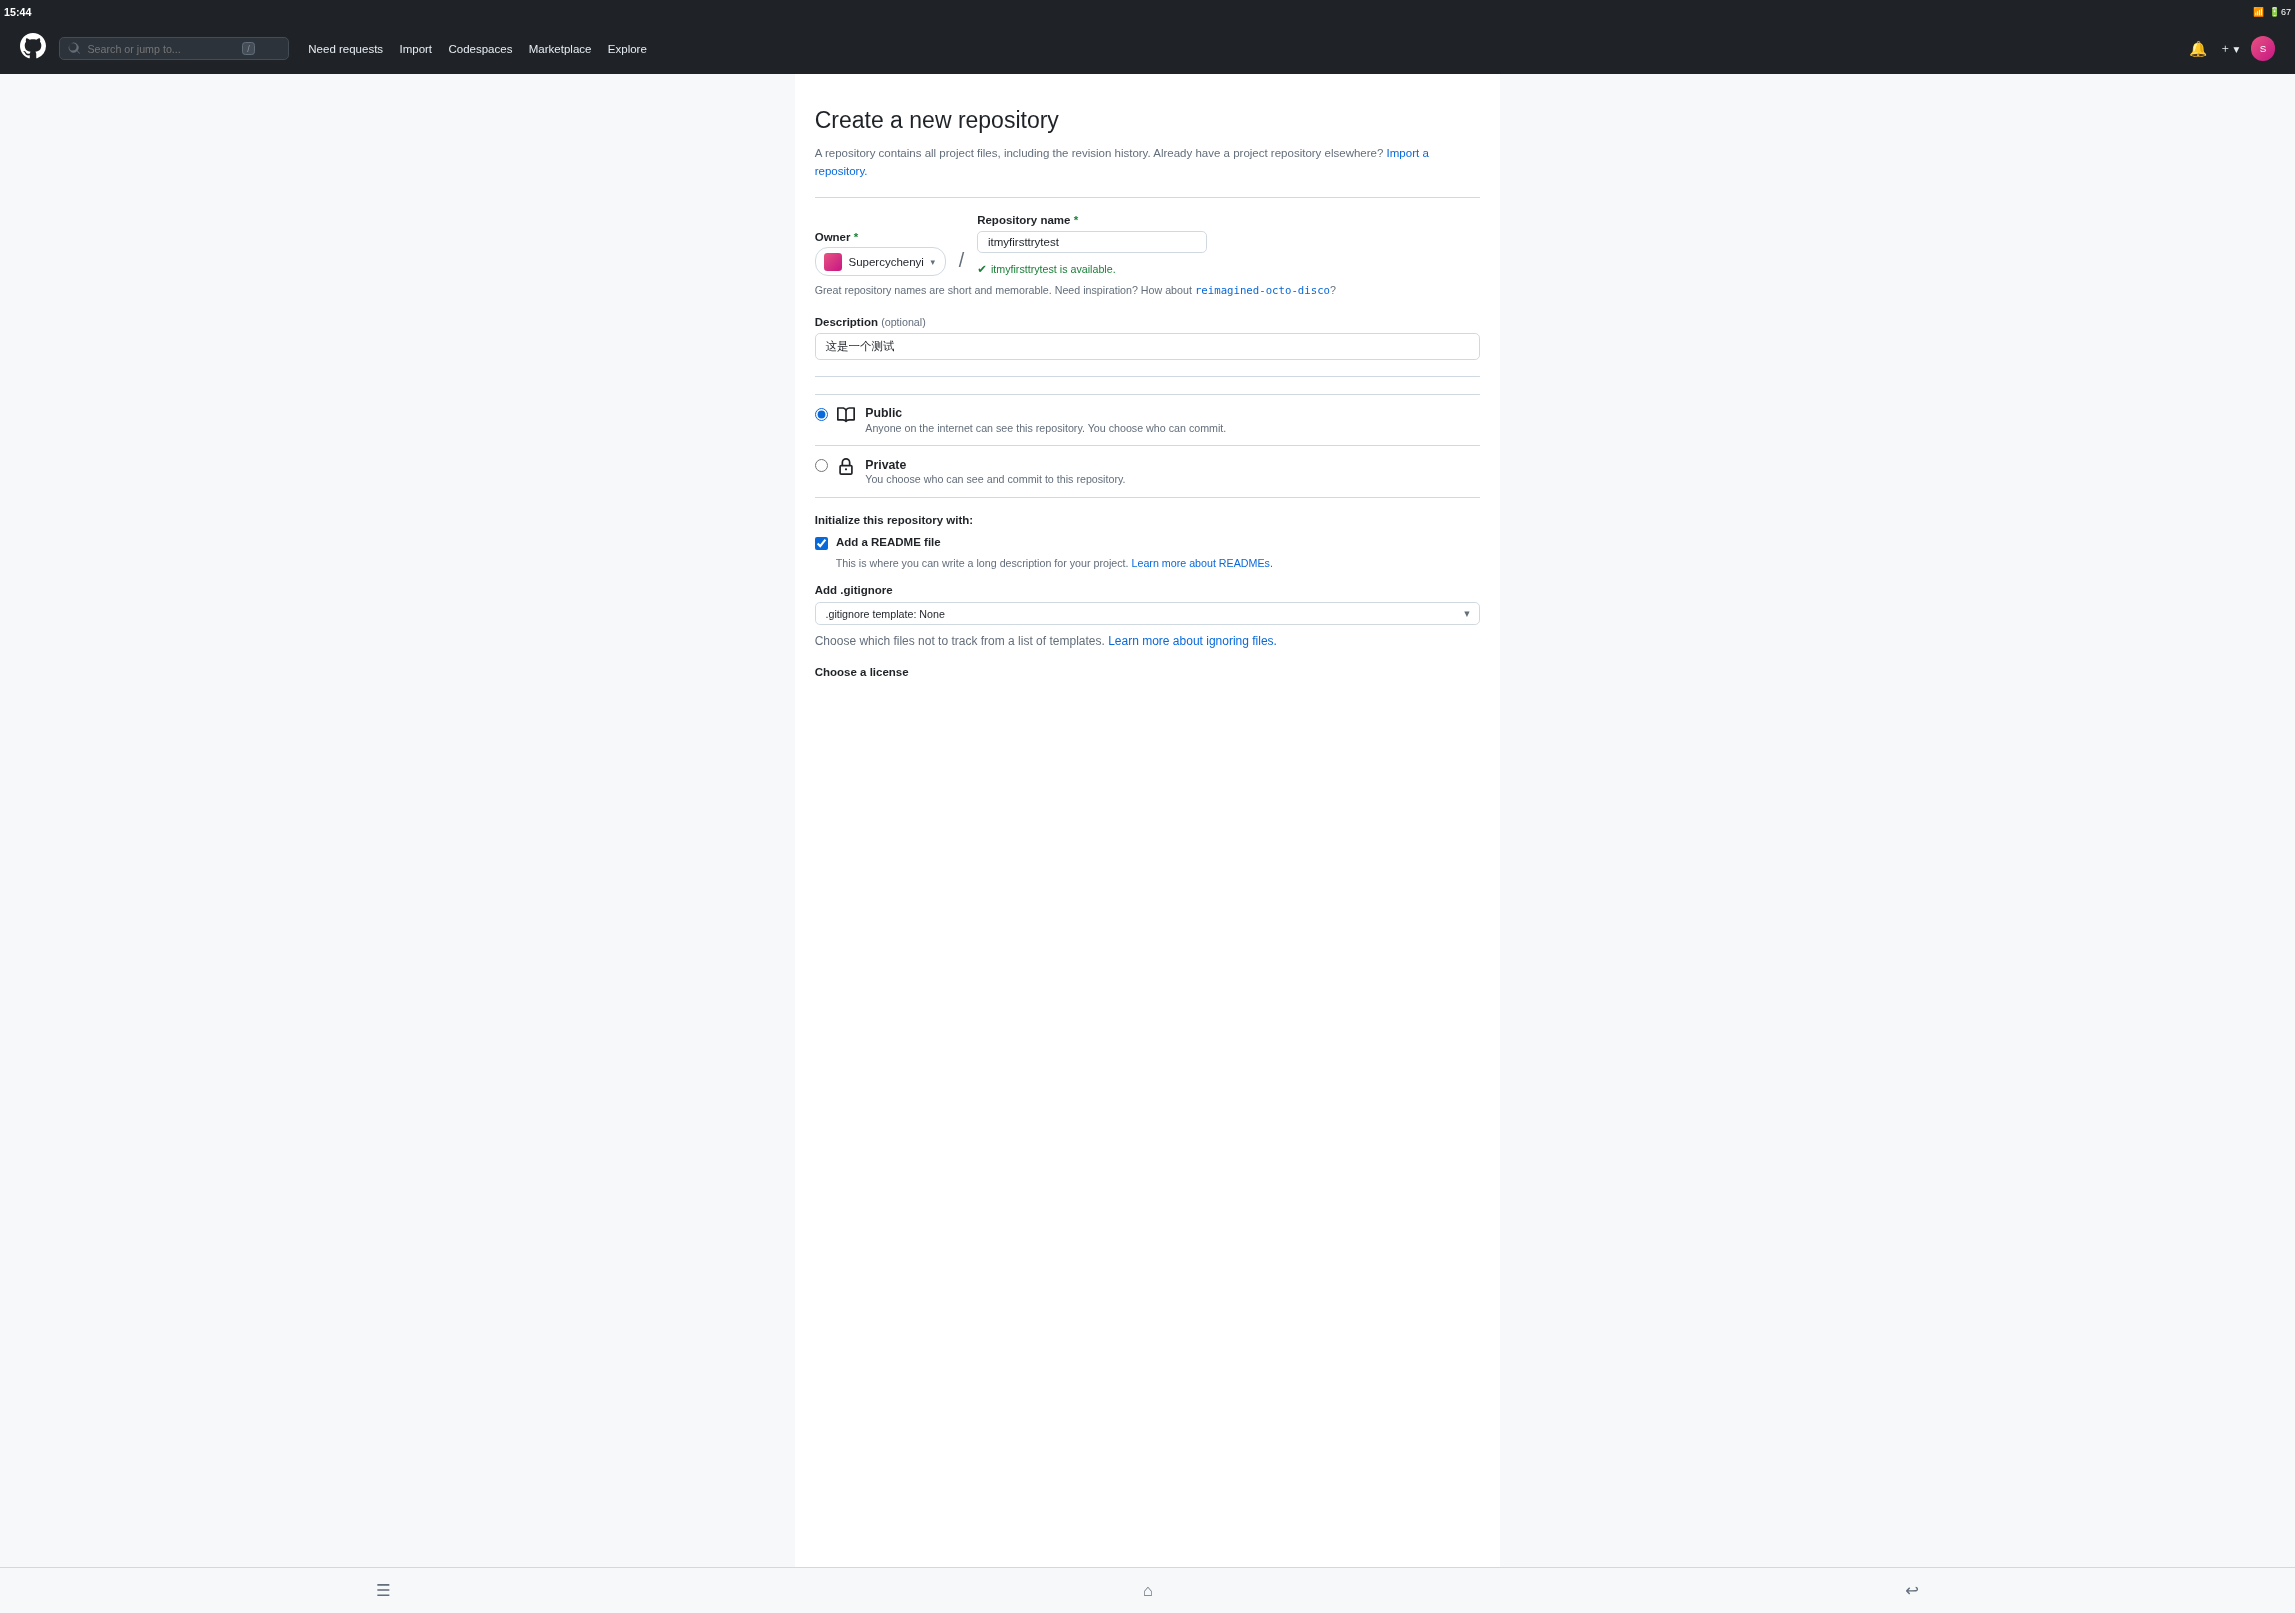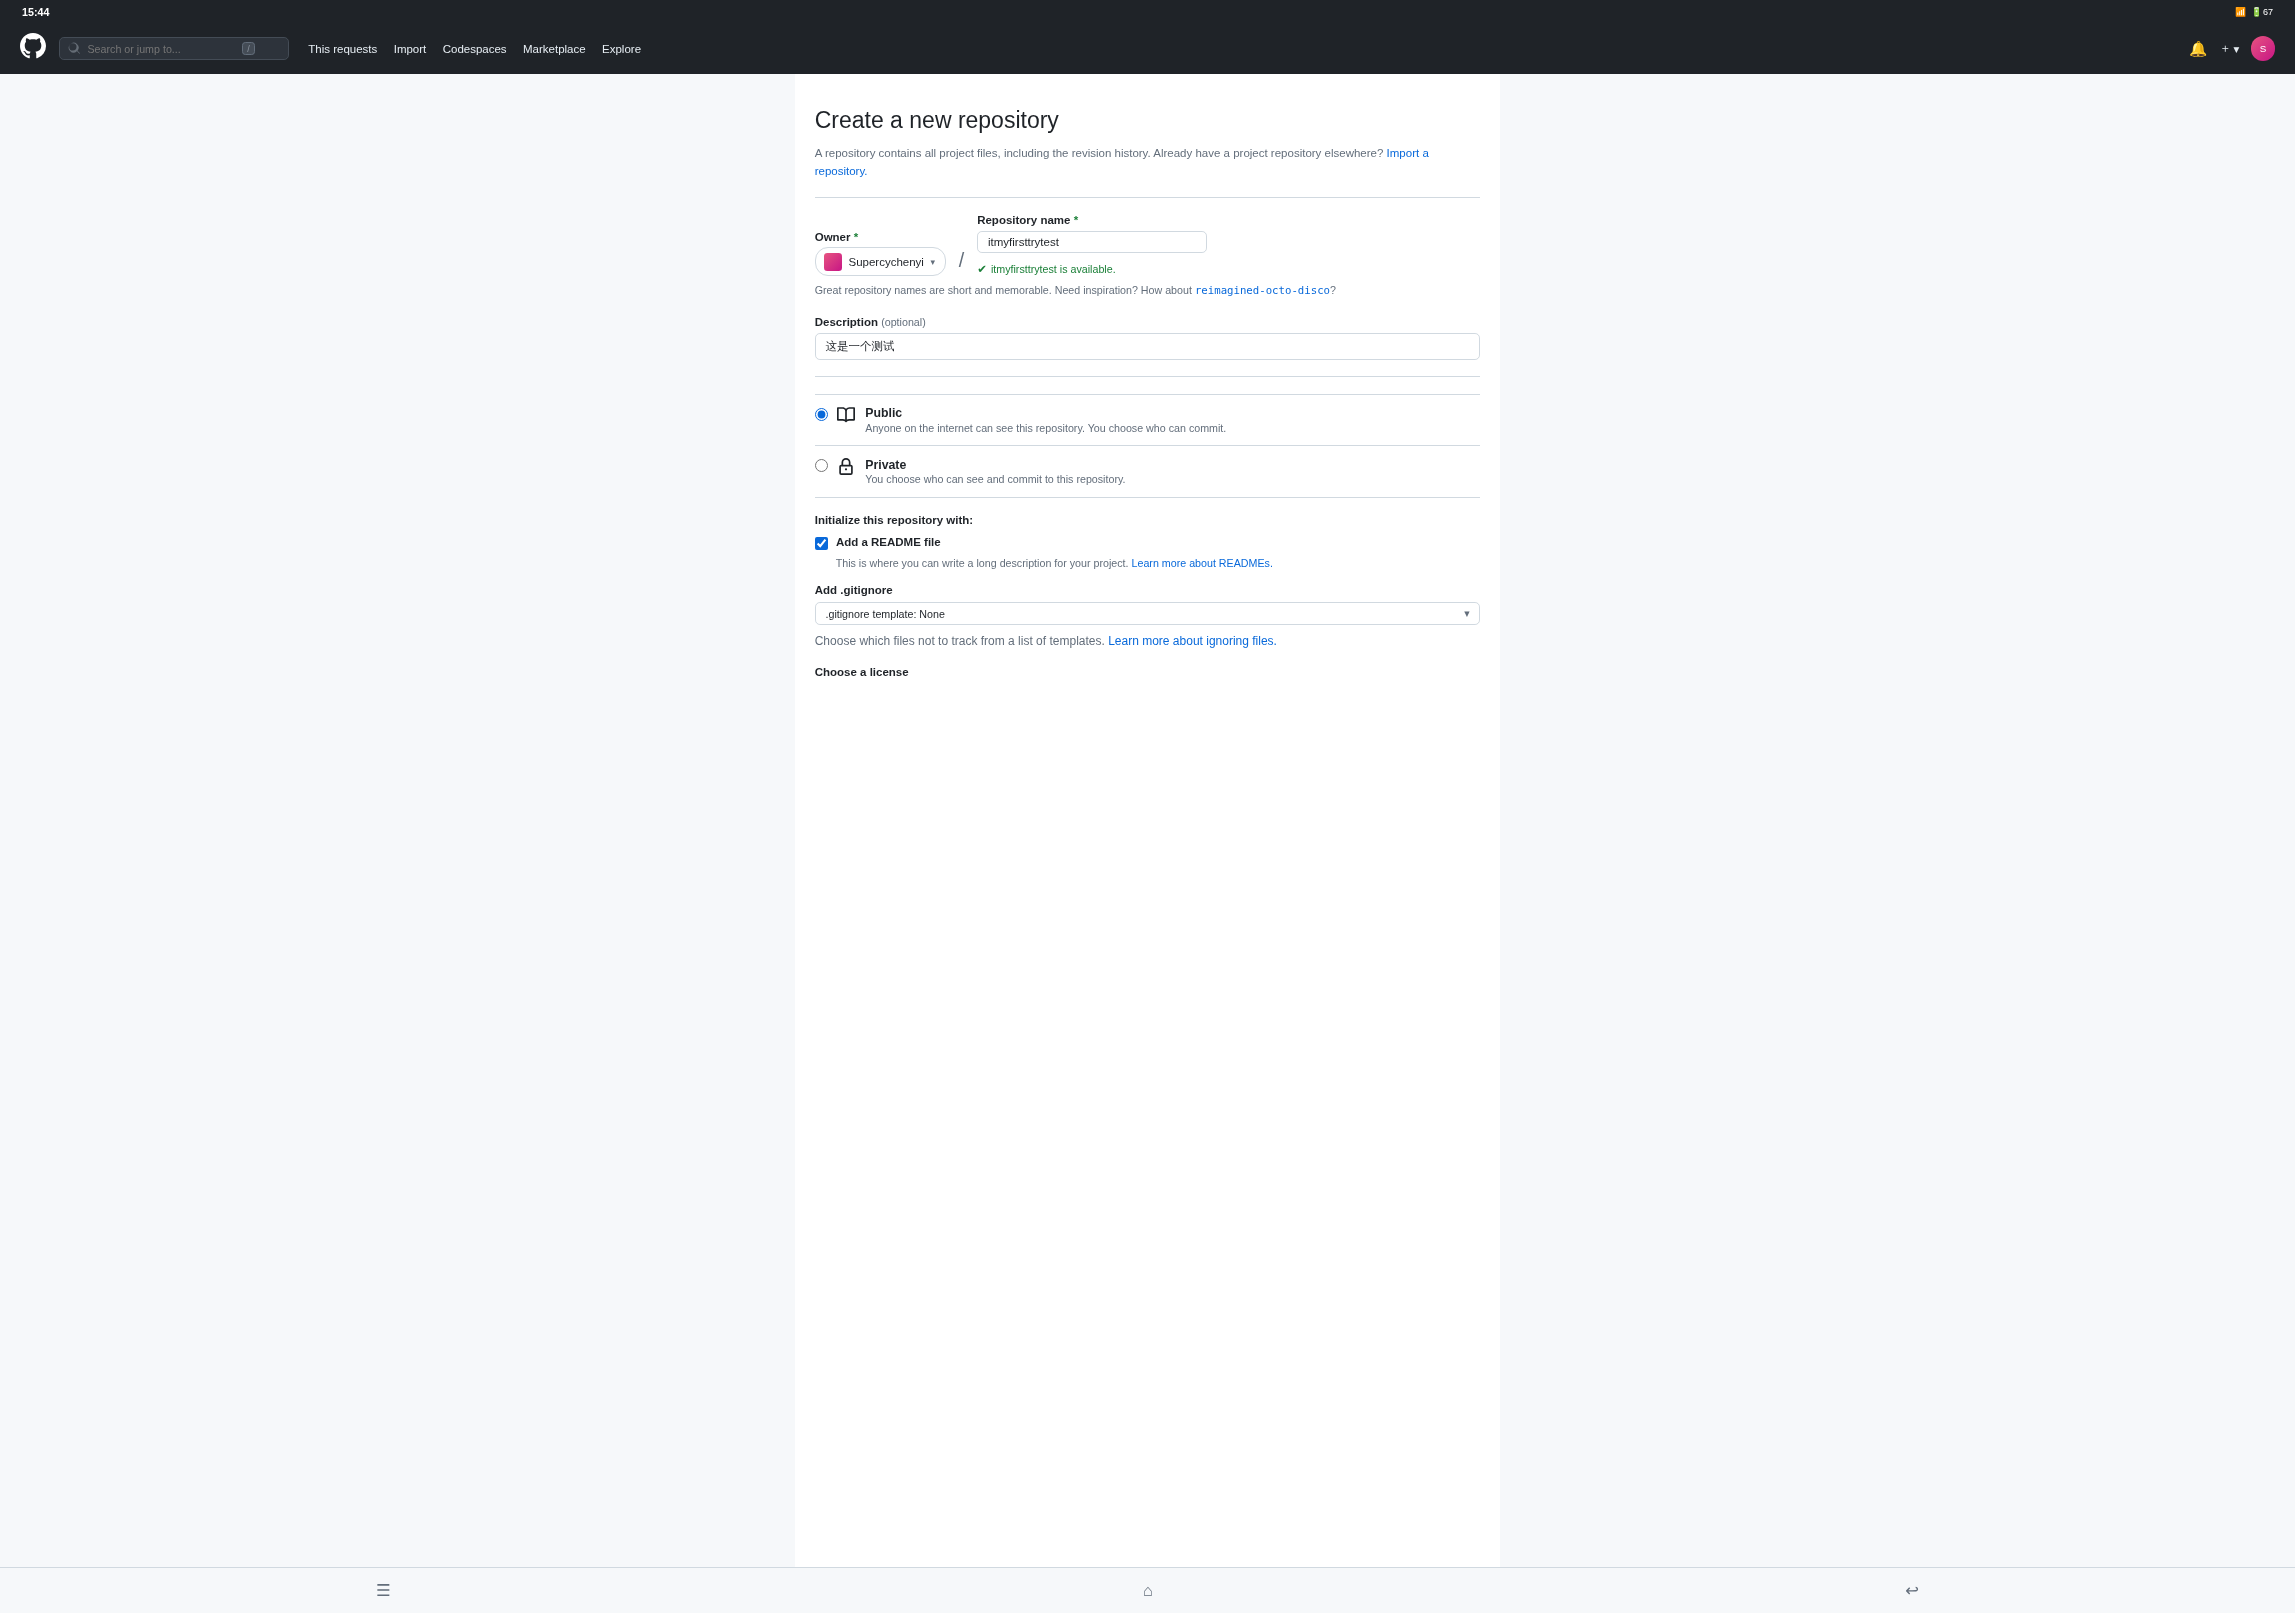--- a/index.html
+++ b/index.html
@@ -103,21 +103,21 @@
       cursor: pointer;
     }
 
     
     .status-bar {
       background: #1f2328;
       height: 23px;
       display: flex;
       align-items: center;
       justify-content: space-between;
-      padding: 0 22px;
+      padding: 0 4px;
       font-size: 9.8px;
       color: #fff;
     }
     .status-time { font-weight: 600; font-size: 10.7px; }
     .status-right { display: flex; gap: 4.9px; align-items: center; font-size: 9px; }
 
     
     .main-content {
       max-width: 705px;
       margin: 0 auto;
@@ -393,21 +393,21 @@
 
   <div class="navbar-search">
     <svg class="search-icon-svg" width="13" height="13" viewBox="0 0 16 16" fill="#8b949e">
       <path d="M10.68 11.74a6 6 0 01-7.922-8.982 6 6 0 018.982 7.922l3.04 3.04-.707.708-3.393-3.688zM6 10.5a4.5 4.5 0 100-9 4.5 4.5 0 000 9z"></path>
     </svg>
     <input type="text" readonly="" placeholder="Search or jump to..." style="">
     <span class="kbd-slash">/</span>
   </div>
 
   <div class="navbar-links">
-    <a href="#">This requests</a>
+    <a href="#">Need requests</a>
     <a href="#">Import</a>
     <a href="#">Codespaces</a>
     <a href="#">Marketplace</a>
     <a href="#">Explore</a>
   </div>
 
   <div class="navbar-right">
     <button class="nav-icon-btn">🔔</button>
     <div class="nav-plus">
       <span>＋</span>

